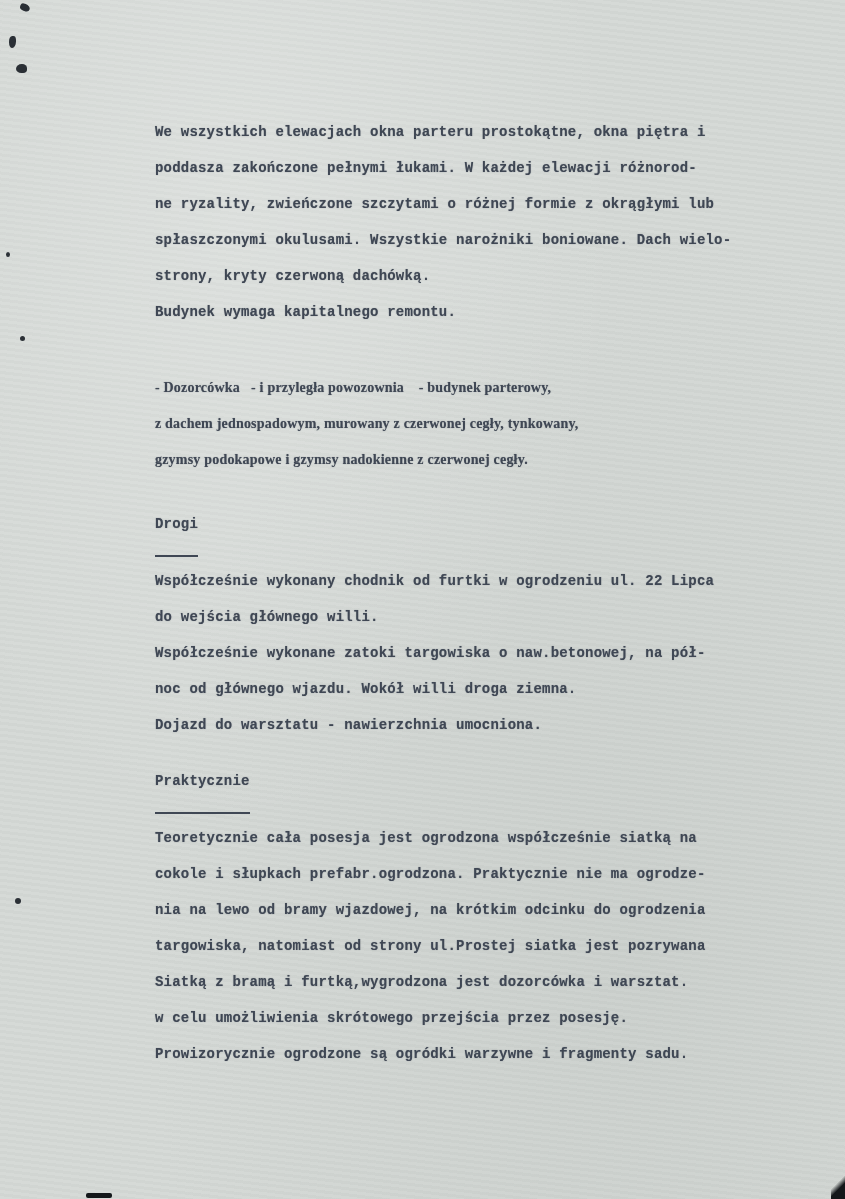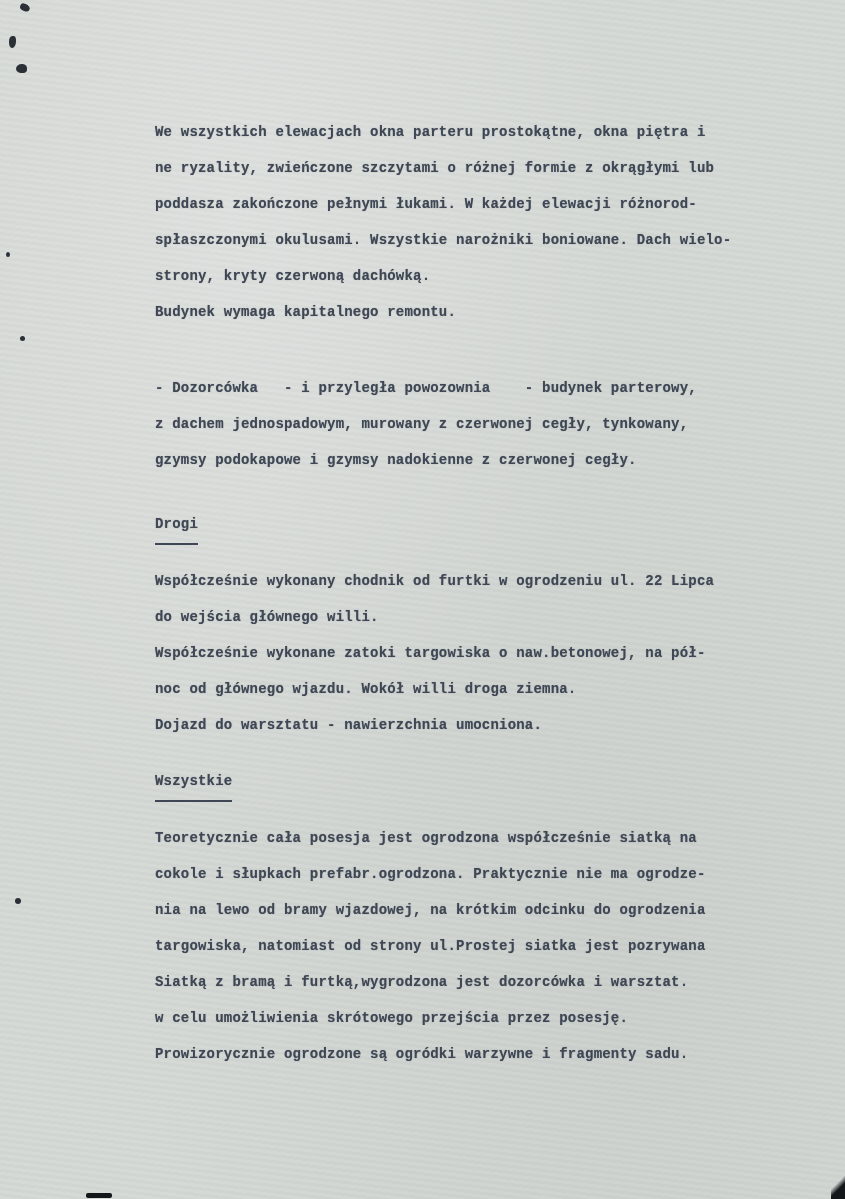--- a/index.html
+++ b/index.html
@@ -29,32 +29,32 @@
     font-size: 14px;
     font-weight: 700;
     letter-spacing: 0.2px;
     text-shadow: 0 0 1px rgba(63,71,84,0.55);
   }
   .line {
     height: 36px;
     line-height: 36px;
     white-space: pre;
   }
-  .section-b { margin-top: 40px; }
+  .section-b { margin-top: 40px; font-family: Liberation Serif, serif; }
   .section-c { margin-top: 28px; }
   .section-d { margin-top: 20px; }
   .heading {
     height: 36px;
     line-height: 36px;
     margin-bottom: 21px;
   }
   .heading > span {
     display: inline-block;
     border-bottom: 2px solid #3f4754;
-    padding-bottom: 1px;
+    padding-bottom: 13px;
   }
   .speck {
     position: absolute;
     background: #2b3036;
     border-radius: 50%;
   }
   .s1 { left: 20px;  top: 4px;   width: 10px; height: 7px;  transform: rotate(20deg); border-radius: 40% 60% 50% 50%; }
   .s2 { left: 9px;   top: 36px;  width: 7px;  height: 12px; border-radius: 50% 40% 60% 50%; }
   .s3 { left: 16px;  top: 64px;  width: 11px; height: 9px;  border-radius: 60% 50% 40% 55%; }
   .s4 { left: 6px;   top: 252px; width: 4px;  height: 5px; }
@@ -89,22 +89,22 @@
   <span class="speck s4"></span>
   <span class="speck s5"></span>
   <span class="speck s6"></span>
   <span class="edge-mark-bottom"></span>
   <span class="edge-mark-corner"></span>
 
   <div class="text-block">
 
     <div class="section section-a">
       <div class="line">We wszystkich elewacjach okna parteru prostokątne, okna piętra i</div>
+      <div class="line">poddasza zakończone pełnymi łukami. W każdej elewacji różnorod-</div>
       <div class="line">ne ryzality, zwieńczone szczytami o różnej formie z okrągłymi lub</div>
-      <div class="line">poddasza zakończone pełnymi łukami. W każdej elewacji różnorod-</div>
       <div class="line">spłaszczonymi okulusami. Wszystkie narożniki boniowane. Dach wielo-</div>
       <div class="line">strony, kryty czerwoną dachówką.</div>
       <div class="line">Budynek wymaga kapitalnego remontu.</div>
     </div>
 
     <div class="section section-b">
       <div class="line">- Dozorcówka   - i przyległa powozownia    - budynek parterowy,</div>
       <div class="line">z dachem jednospadowym, murowany z czerwonej cegły, tynkowany,</div>
       <div class="line">gzymsy podokapowe i gzymsy nadokienne z czerwonej cegły.</div>
     </div>
@@ -115,21 +115,21 @@
       </div>
       <div class="line">Współcześnie wykonany chodnik od furtki w ogrodzeniu ul. 22 Lipca</div>
       <div class="line">do wejścia głównego willi.</div>
       <div class="line">Współcześnie wykonane zatoki targowiska o naw.betonowej, na pół-</div>
       <div class="line">noc od głównego wjazdu. Wokół willi droga ziemna.</div>
       <div class="line">Dojazd do warsztatu - nawierzchnia umocniona.</div>
     </div>
 
     <div class="section section-d">
       <div class="heading">
-        <span>Wszystkie</span>
+        <span>Praktycznie</span>
       </div>
       <div class="line">Teoretycznie cała posesja jest ogrodzona współcześnie siatką na</div>
       <div class="line">cokole i słupkach prefabr.ogrodzona. Praktycznie nie ma ogrodze-</div>
       <div class="line">nia na lewo od bramy wjazdowej, na krótkim odcinku do ogrodzenia</div>
       <div class="line">targowiska, natomiast od strony ul.Prostej siatka jest pozrywana</div>
       <div class="line">Siatką z bramą i furtką,wygrodzona jest dozorcówka i warsztat.</div>
       <div class="line">w celu umożliwienia skrótowego przejścia przez posesję.</div>
       <div class="line">Prowizorycznie ogrodzone są ogródki warzywne i fragmenty sadu.</div>
     </div>
 

